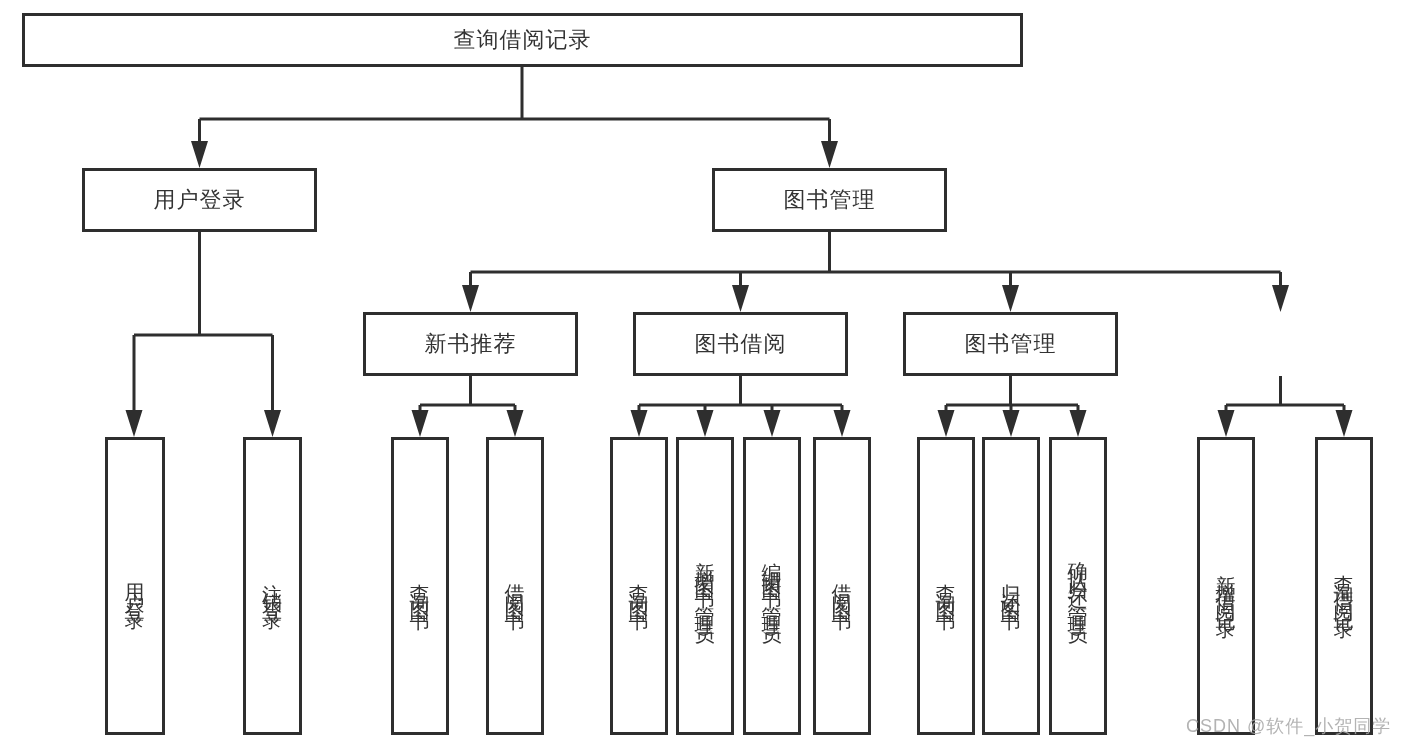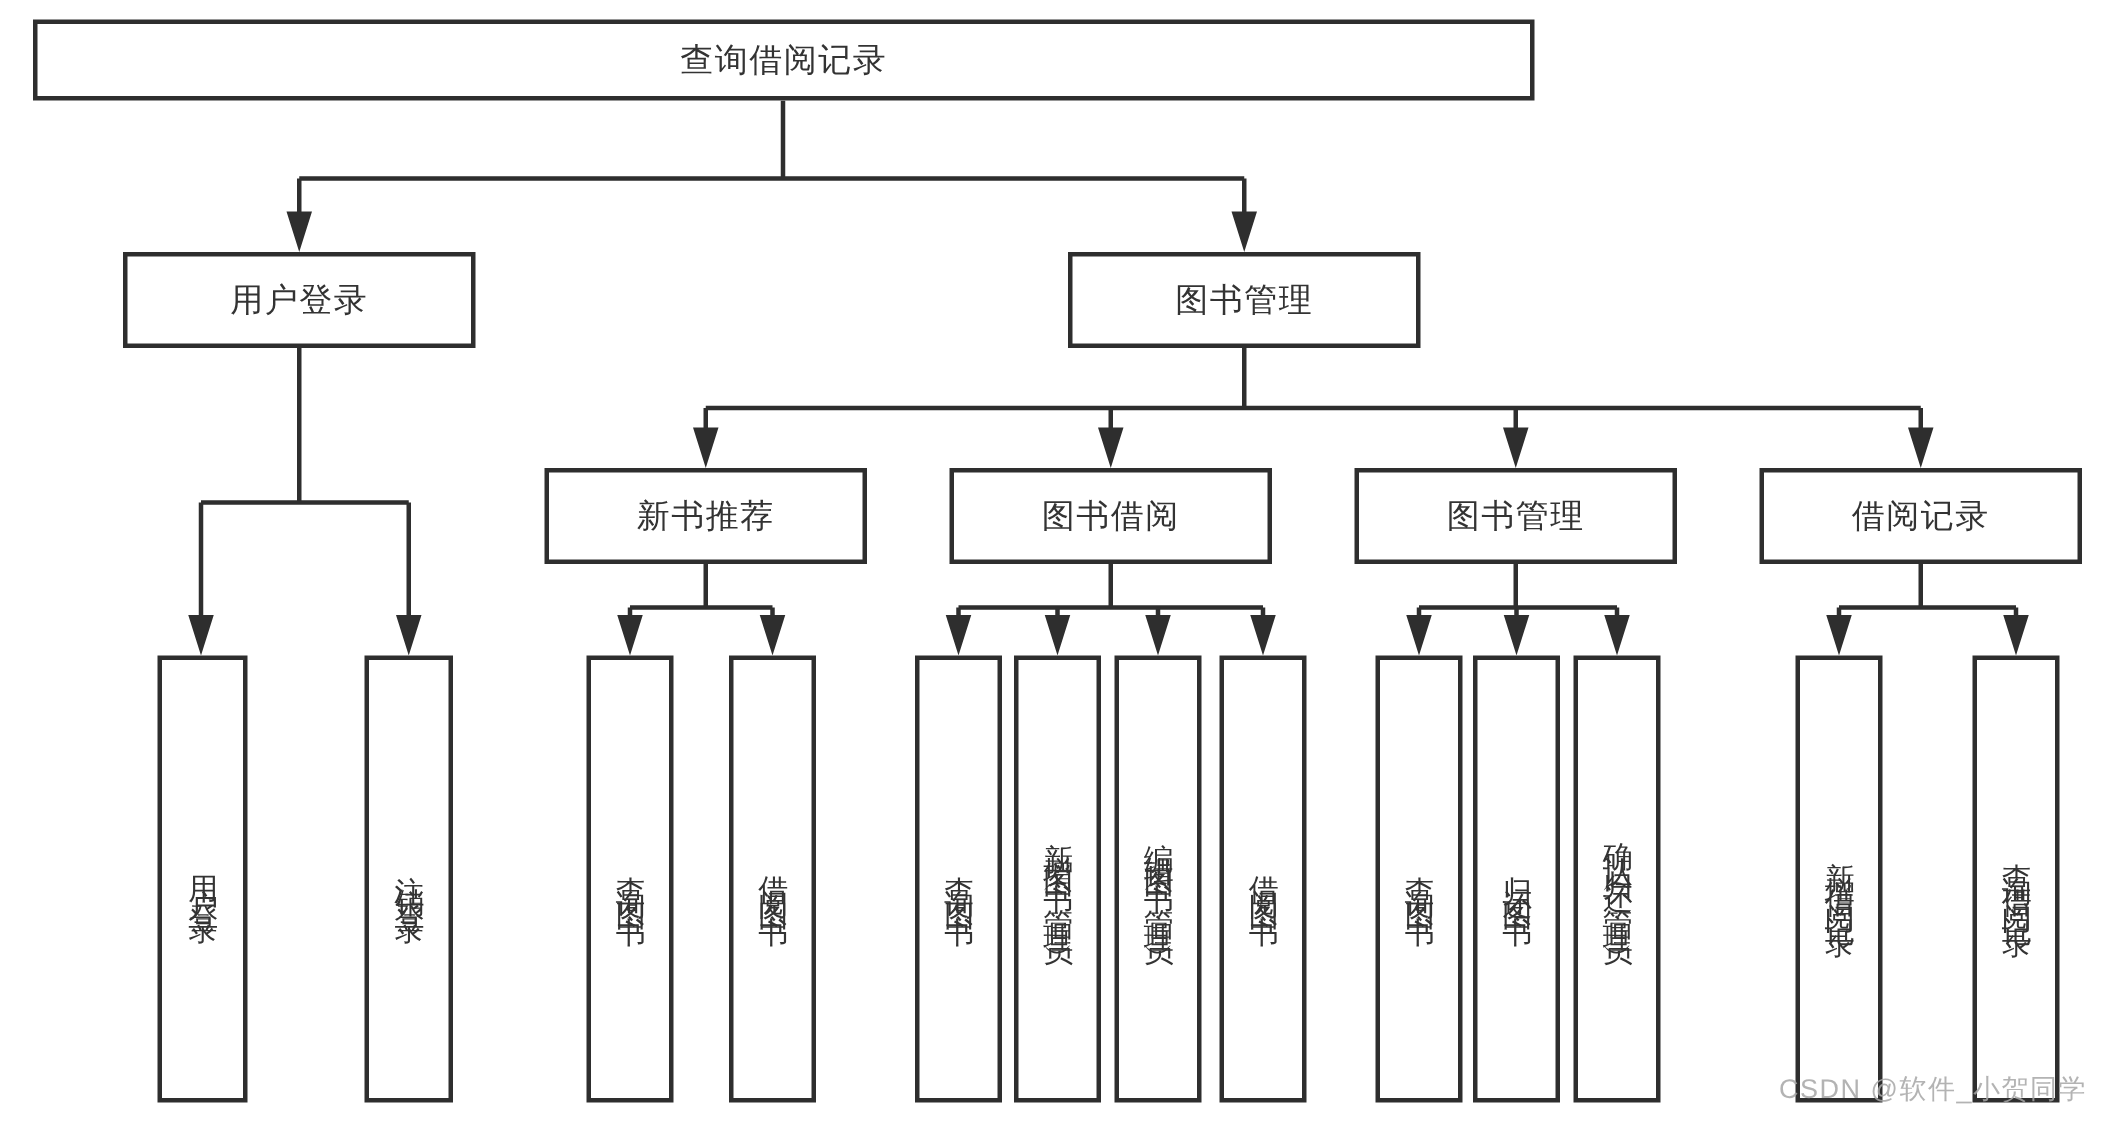--- a/index.html
+++ b/index.html
@@ -111,23 +111,20 @@
 
   <div class="node h" style="left:363px; top:312px; width:215px; height:64px;">
     <span class="lbl">新书推荐</span>
   </div>
   <div class="node h" style="left:633px; top:312px; width:215px; height:64px;align-items:center;">
     <span class="lbl">图书借阅</span>
   </div>
   <div class="node h" style="left:903px; top:312px; width:215px; height:64px;">
     <span class="lbl">图书管理</span>
   </div>
-  <div class="node h" style="left:1173px; top:312px; width:215px; height:64px;">
-    <span class="lbl">借阅记录</span>
-  </div>
 
   <div class="node leaf" style="left:105px; top:437px; width:60px; height:298px;">
     <span class="lbl">用户登录</span>
   </div>
   <div class="node leaf" style="left:243px; top:437px; width:59px; height:298px;">
     <span class="lbl">注销登录</span>
   </div>
 
   <div class="node leaf" style="left:391px; top:437px; width:58px; height:298px;">
     <span class="lbl">查询图书</span>

